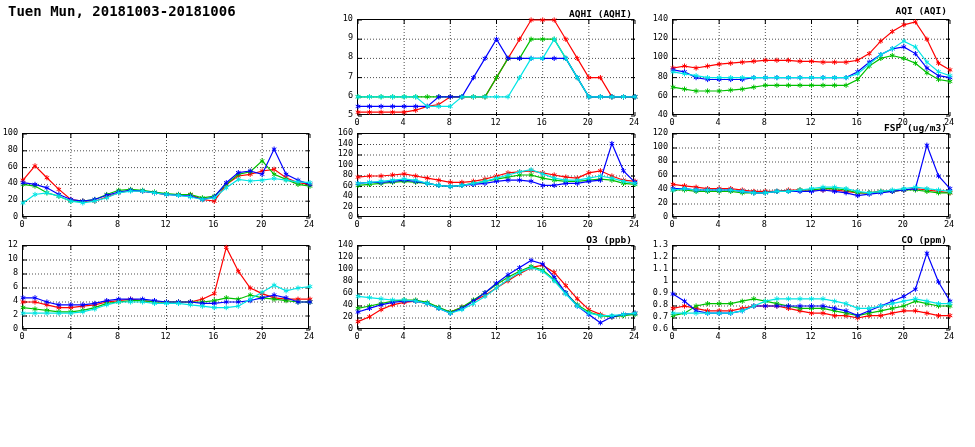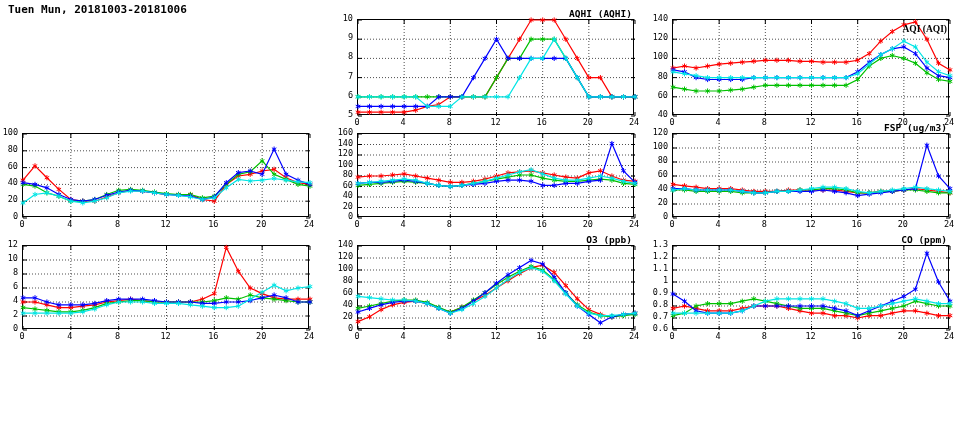--- a/index.html
+++ b/index.html
@@ -1,17 +1,17 @@
 <!DOCTYPE html>
 <html><head>
 <meta charset="utf-8">
 <style>
   html,body{margin:0;padding:0;background:#ffffff;}
   body{width:975px;height:447px;position:relative;font-family:"DejaVu Sans Mono",monospace;}
-  #title{position:absolute;left:8px;top:3px;font-size:11px;font-weight:bold;color:#000;letter-spacing:0px;}
+  #title{position:absolute;left:8px;top:3px;font-size:14px;font-weight:bold;color:#000;letter-spacing:0px;}
   .panel{position:absolute;}
   .plotbox{position:absolute;border:1px solid #000;background:#fff;box-sizing:border-box;}
   .ptitle{position:absolute;font-size:9.5px;font-weight:bold;color:#000;text-align:right;white-space:nowrap;}
   .ylab{position:absolute;font-size:8.5px;color:#000;text-align:right;white-space:nowrap;line-height:1;}
   .xlab{position:absolute;font-size:8.5px;color:#000;text-align:center;white-space:nowrap;line-height:1;}
   svg{display:block;position:absolute;left:0;top:0;overflow:visible;}
 </style>
 </head>
 <body>
 
@@ -314,21 +314,21 @@
           <path d="M196.2,41.6L196.2,46.8M194.0,42.9L198.5,45.5M194.0,45.5L198.5,42.9" stroke="#00e5e5" stroke-width="1" fill="none"></path>
           <path d="M207.8,32.0L207.8,37.2M205.5,33.3L210.0,35.9M205.5,35.9L210.0,33.3" stroke="#00e5e5" stroke-width="1" fill="none"></path>
           <path d="M219.3,26.2L219.3,31.4M217.0,27.5L221.5,30.1M217.0,30.1L221.5,27.5" stroke="#00e5e5" stroke-width="1" fill="none"></path>
           <path d="M230.8,18.5L230.8,23.7M228.6,19.8L233.1,22.4M228.6,22.4L233.1,19.8" stroke="#00e5e5" stroke-width="1" fill="none"></path>
           <path d="M242.4,24.3L242.4,29.5M240.1,25.6L244.6,28.2M240.1,28.2L244.6,25.6" stroke="#00e5e5" stroke-width="1" fill="none"></path>
           <path d="M253.9,39.6L253.9,44.8M251.7,40.9L256.2,43.5M251.7,43.5L256.2,40.9" stroke="#00e5e5" stroke-width="1" fill="none"></path>
           <path d="M265.5,49.2L265.5,54.4M263.2,50.5L267.7,53.1M263.2,53.1L267.7,50.5" stroke="#00e5e5" stroke-width="1" fill="none"></path>
           <path d="M277.0,53.1L277.0,58.3M274.7,54.4L279.3,57.0M274.7,57.0L279.3,54.4" stroke="#00e5e5" stroke-width="1" fill="none"></path>
         </svg>
       </div>
-      <div class="ptitle" style="left: 749px; width: 198px; top: 24px; font-family: Liberation Serif, serif;">AQI (AQI)</div>
+      <div class="ptitle" style="left: 749px; width: 198px; top: 5px;">AQI (AQI)</div>
       <div class="ylab" style="left: 638px; width: 30px; top: 110px;">40</div>
       <div class="ylab" style="left: 638px; width: 30px; top: 90.8px;">60</div>
       <div class="ylab" style="left: 638px; width: 30px; top: 71.6px;">80</div>
       <div class="ylab" style="left: 638px; width: 30px; top: 52.4px;">100</div>
       <div class="ylab" style="left: 638px; width: 30px; top: 33.2px;">120</div>
       <div class="ylab" style="left: 638px; width: 30px; top: 14px;">140</div>
       <div class="xlab" style="left: 660px; width: 24px; top: 118px;">0</div>
       <div class="xlab" style="left: 706.167px; width: 24px; top: 118px;">4</div>
       <div class="xlab" style="left: 752.333px; width: 24px; top: 118px;">8</div>
       <div class="xlab" style="left: 798.5px; width: 24px; top: 118px;">12</div>

